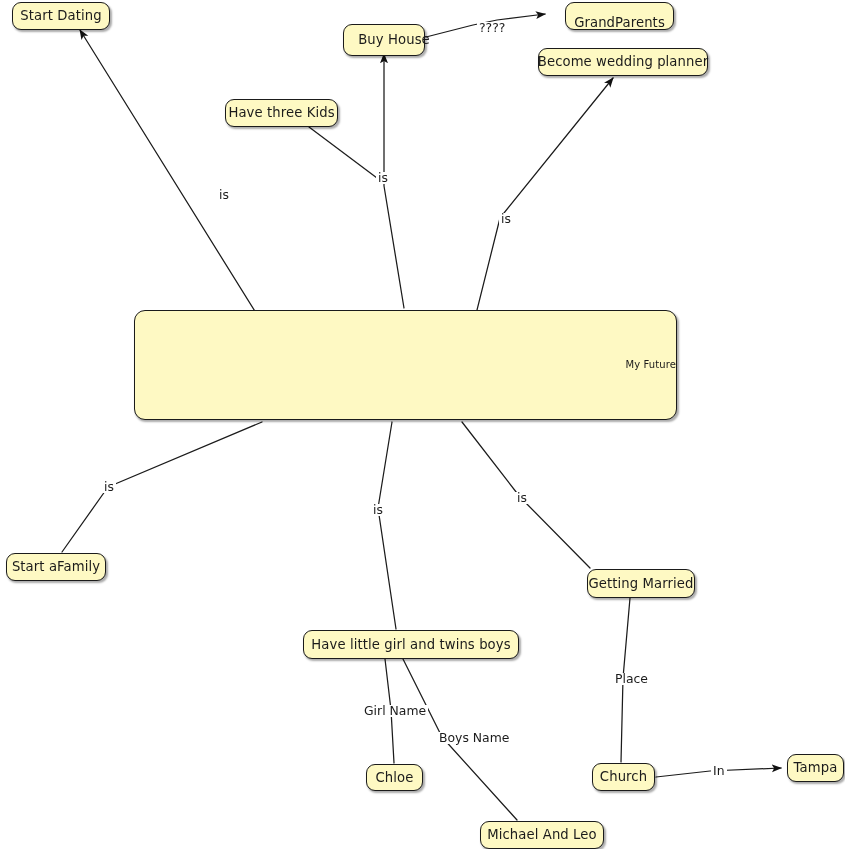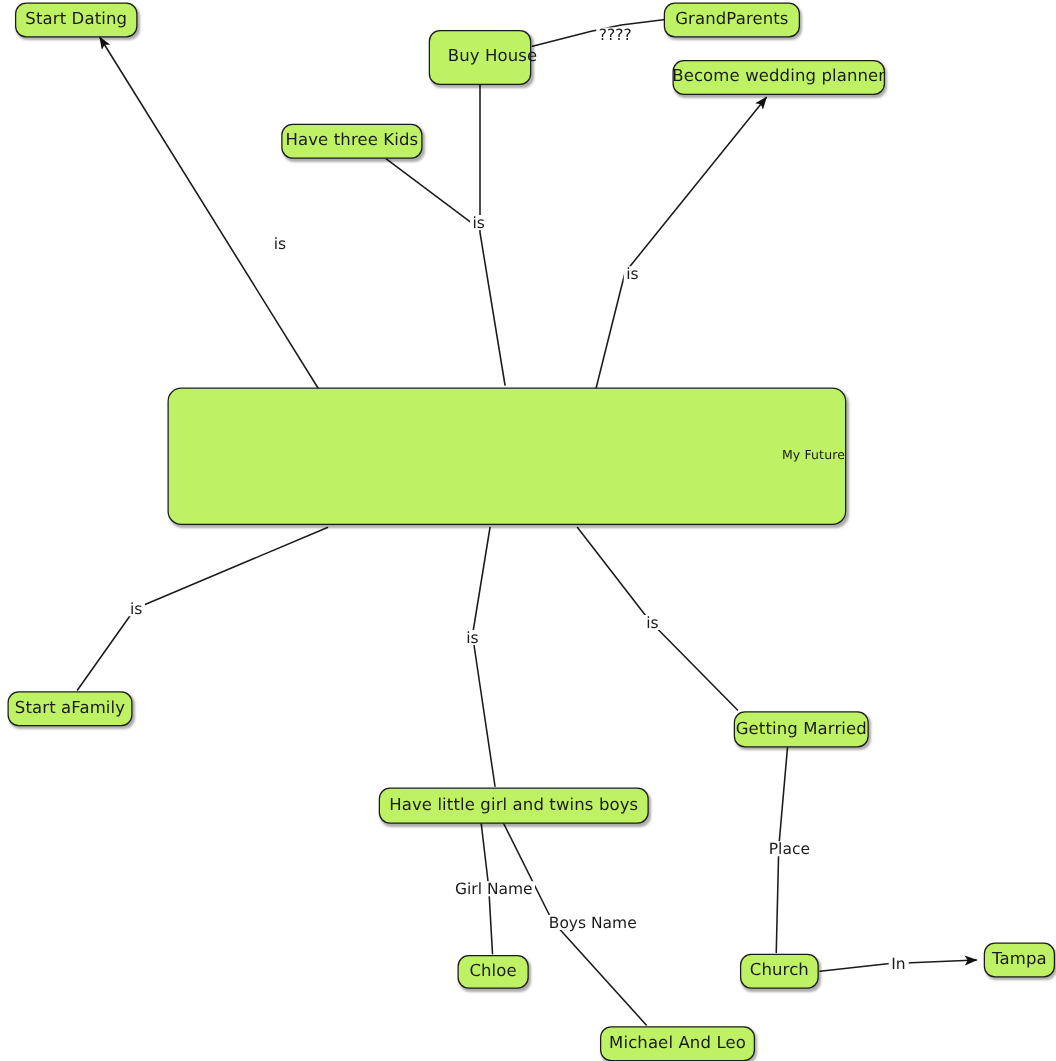--- a/index.html
+++ b/index.html
@@ -21,21 +21,21 @@
     position: absolute;
     left: 0;
     top: 0;
     width: 845px;
     height: 849px;
     pointer-events: none;
   }
   .node {
     position: absolute;
     box-sizing: border-box;
-    background: #bef264;
+    background: #fef9c3;
     border: 1.2px solid #1b1b1b;
     border-radius: 9px;
     display: flex;
     align-items: center;
     justify-content: center;
     color: #1b1b1b;
     font-size: 13.2px;
     line-height: 1;
     white-space: nowrap;
     box-shadow: 1.5px 2px 2px rgba(0,0,0,0.33);
@@ -93,24 +93,24 @@
       <div class="edge-label" style="left: 515px; top: 492px;">is</div>
       <div class="edge-label" style="left: 362px; top: 705px;">Girl Name</div>
       <div class="edge-label" style="left: 437px; top: 732px;">Boys Name</div>
       <div class="edge-label" style="left: 613px; top: 673px;">Place</div>
       <div class="edge-label" style="left: 711px; top: 765px;">In</div>
     </div>
   <div id="nodes">
       <div class="node" style="left: 12px; top: 2px; width: 98px; height: 28px;">
         <span>Start Dating</span>
       </div>
-      <div class="node" style="left: 343px; top: 24px; width: 82px; height: 44px; padding-left: 20px;">
+      <div class="node" style="left: 343px; top: 24px; width: 82px; height: 32px; padding-left: 20px;">
         <span>Buy House</span>
       </div>
-      <div class="node" style="left: 531px; top: 2px; width: 109px; height: 28px;">
+      <div class="node" style="left: 565px; top: 2px; width: 109px; height: 28px; align-items: flex-end;">
         <span>GrandParents</span>
       </div>
       <div class="node" style="left: 538px; top: 48px; width: 170px; height: 28px;">
         <span>Become wedding planner</span>
       </div>
       <div class="node" style="left: 225px; top: 99px; width: 113px; height: 28px;">
         <span>Have three Kids</span>
       </div>
       <div class="node central" style="left: 134px; top: 310px; width: 543px; height: 110px;">
         <span>My Future</span>

